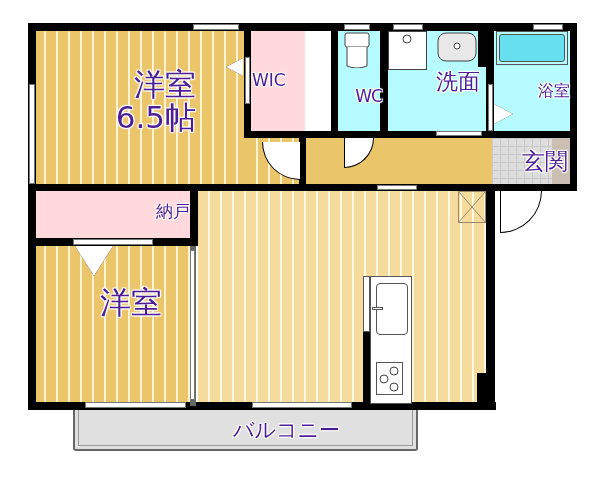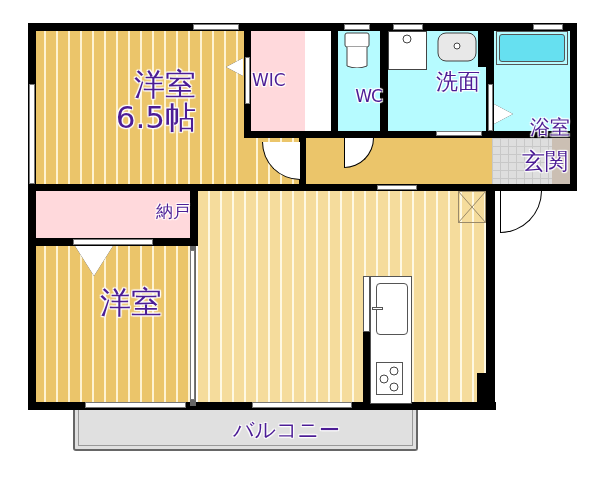--- a/index.html
+++ b/index.html
@@ -130,21 +130,21 @@
   <circle cx="18" cy="25" r="4" fill="#fff" stroke="#444"></circle>
 </svg>
 
 <div class="label" style="left:96px;top:68px;width:100px;font-size:31px;">
   <div>洋室</div>
   <div>6.5帖</div>
 </div>
 <div class="label" style="left:252px;top:72px;width:28px;font-size:17px;">WIC</div>
 <div class="label" style="left:338px;top:88px;width:44px;font-size:17px;letter-spacing:-1px;">WC</div>
 <div class="label" style="left:400px;top:70px;width:80px;font-size:22px;">洗面</div>
-<div class="label" style="left:496px;top:83px;width:74px;font-size:20px;margin-top:34px;">浴室</div>
+<div class="label" style="left:496px;top:83px;width:74px;font-size:16px;">浴室</div>
 <div class="label" style="left:494px;top:149px;width:74px;font-size:23px;">玄関</div>
 <div class="label" style="left:34px;top:203px;width:156px;font-size:17px;">納戸</div>
 <div class="label" style="left:62px;top:286px;width:100px;font-size:31px;">
   <div>洋室</div>
 </div>
 <div class="label" style="left:238px;top:262px;width:110px;font-size:32px;">
 </div>
 <div class="label" style="left:150px;top:419px;width:190px;font-size:21px;">バルコニー</div>
 
 </body></html>

